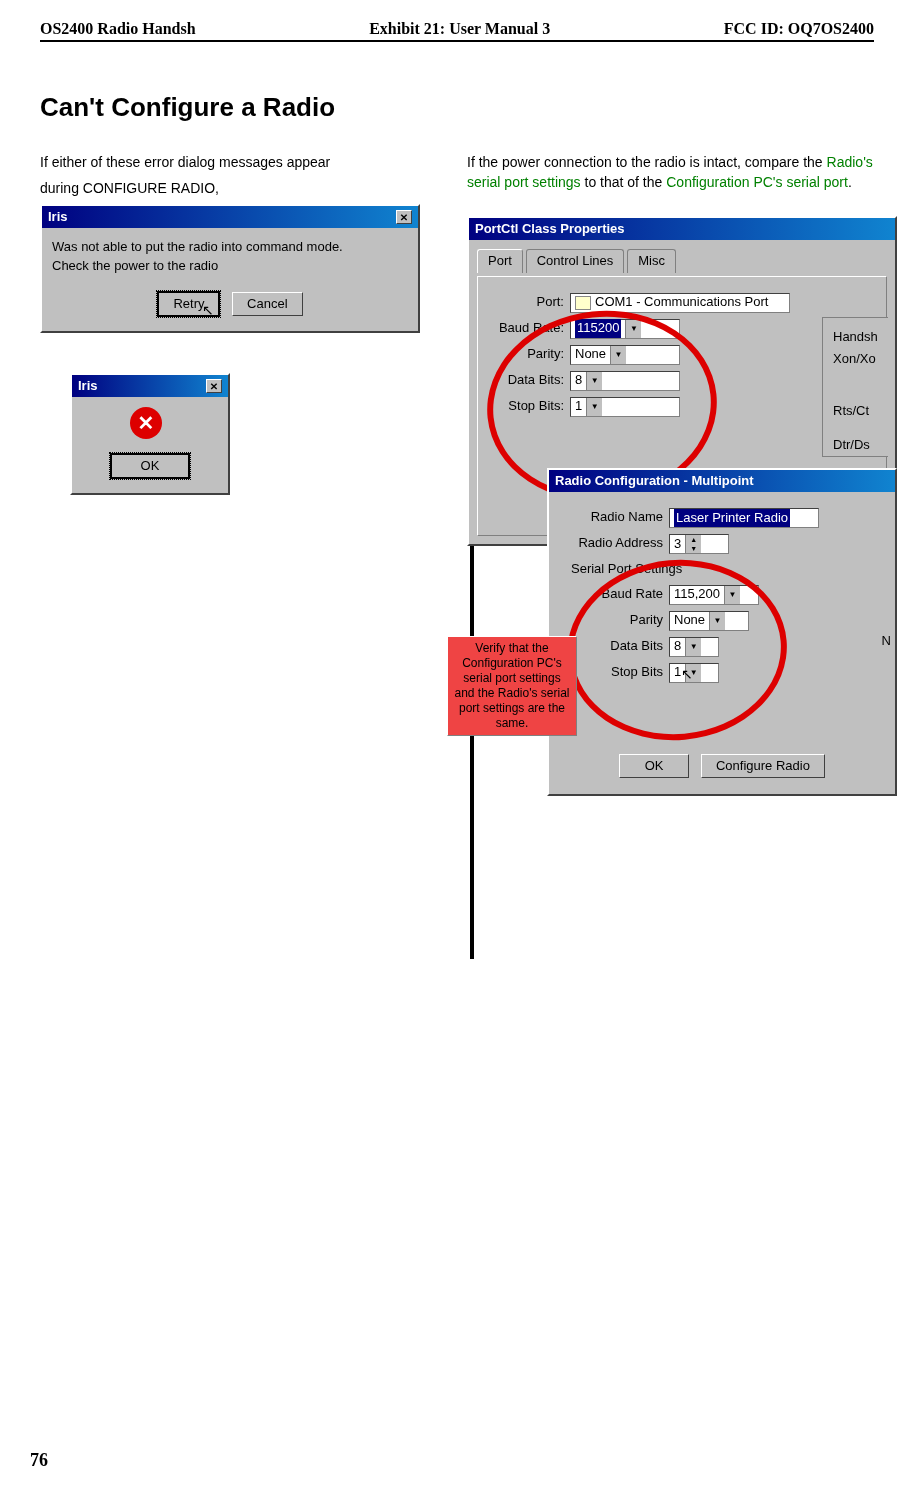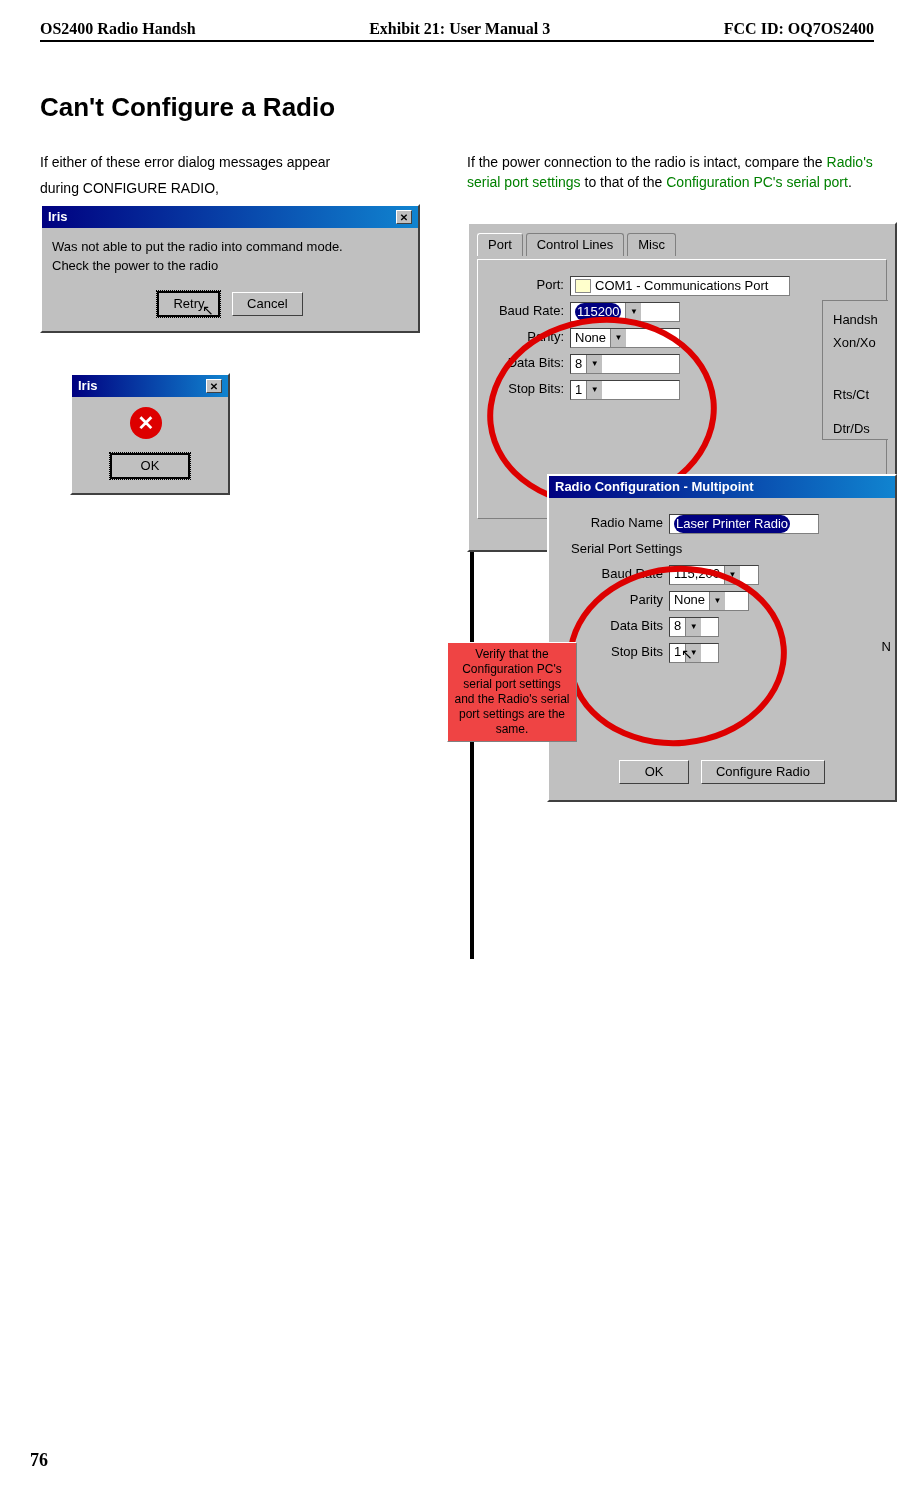--- a/index.html
+++ b/index.html
@@ -157,21 +157,21 @@
     background: #c0c0c0;
     border-left: 1px solid #808080;
     width: 16px;
     height: 18px;
     margin-left: 4px;
     margin-right: -2px;
     font-size: 8px;
     text-align: center;
     line-height: 18px;
   }
-  .selected-blue { background: #000080; color: #fff; padding: 0 2px; border-radius: 9px; }
+  .selected-blue { background: #000080; color: #fff; padding: 0 2px; }
   .fieldset-label {
     font-size: 13px;
     margin: 6px 0 2px 12px;
   }
   .port-icon {
     width: 16px; height: 14px;
     background: #ffc;
     border: 1px solid #888;
     display: inline-block;
     margin-right: 4px;
@@ -243,27 +243,30 @@
         <div class="dlg-body" style="text-align:center;">
           <div style="margin-bottom:10px;">
             <span class="err-icon">✕</span>
           </div>
           <span class="btn focus" style="min-width:80px">OK</span>
         </div>
       </div>
     </div>
 
     <div class="col-right">
-      <div class="body-text" style="margin-bottom:30px">
+      <div class="body-text" style="margin-bottom:24px">
         <span>If the power connection to the radio is intact, compare the </span><span class="green">Radio's serial port settings</span><span> to that of the </span><span class="green">Configuration PC's serial port</span><span>.</span>
       </div>
 
       <div style="position:relative; height:640px;">
 
         <div class="win" style="position:absolute; left:0; top:0; width:430px; height:330px; overflow:hidden;">
+          <div class="titlebar">
+            <span>PortCtl Class Properties</span>
+          </div>
           <div style="padding:8px;">
             <div style="margin-bottom:4px;">
               <span class="tab active">Port</span>
               <span class="tab">Control Lines</span>
               <span class="tab">Misc</span>
             </div>
             <div style="border:1px solid #fff; border-top-color:#fff; border-left-color:#fff; border-right-color:#808080; border-bottom-color:#808080; padding:10px; height:260px; background:#c0c0c0; position:relative;">
               <div class="field-row">
                 <label>Port:</label>
                 <span class="combo" style="width:220px">
@@ -314,20 +317,27 @@
 
         <div class="win" style="position:absolute; left:80px; top:252px; width:350px; height:328px; overflow:hidden;">
           <div class="titlebar">
             <span>Radio Configuration - Multipoint</span>
           </div>
           <div style="padding:10px; position:relative; height:298px;">
             <div class="field-row">
               <label style="width:110px">Radio Name</label>
               <span class="text-in" style="width:150px">
                 <span class="selected-blue">Laser Printer Radio</span>
+              </span>
+            </div>
+            <div class="field-row">
+              <label style="width:110px">Radio Address</label>
+              <span class="spin" style="width:60px">
+                <span>3</span>
+                <span class="arrow" style="font-size:7px; line-height:9px;">▲<br>▼</span>
               </span>
             </div>
             <div class="fieldset-label">Serial Port Settings</div>
             <div style="margin-left:20px;">
               <div class="field-row">
                 <label style="width:90px">Baud Rate</label>
                 <span class="combo" style="width:90px">
                   <span>115,200</span>
                   <span class="arrow">▼</span>
                 </span>

